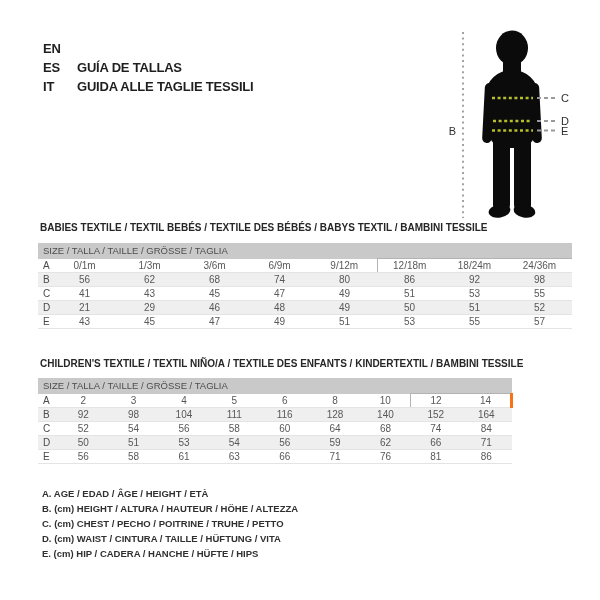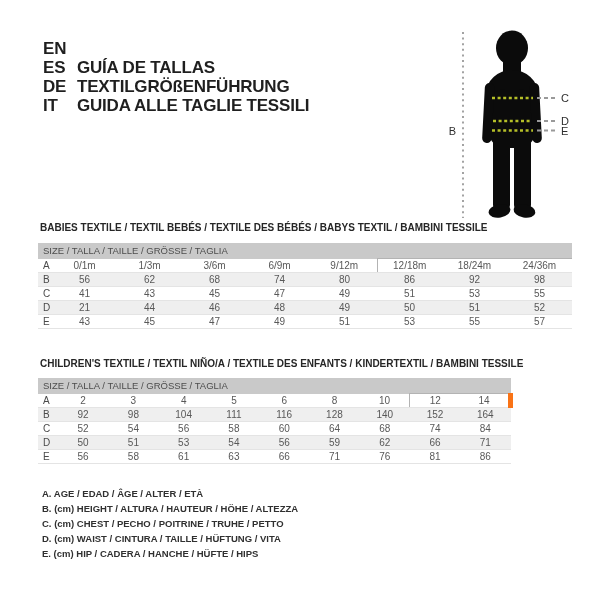--- a/index.html
+++ b/index.html
@@ -3,21 +3,21 @@
 <meta charset="utf-8">
 <style>
   html,body { margin:0; padding:0; }
   body {
     width:600px; height:600px; position:relative; background:#ffffff;
     font-family:"Liberation Sans", sans-serif; overflow:hidden;
   }
 
   
   .langs { position:absolute; left:43px; top:39px; }
-  .lang-row { display:flex; line-height:19px; font-size:17px; font-weight:700; color:#1f1f1f; letter-spacing:-0.2px; }
+  .lang-row { display:flex; line-height:19px; font-size:13px; font-weight:700; color:#1f1f1f; letter-spacing:-0.2px; }
   .lang-code { width:34px; }
 
   
   .section-title { position:absolute; left:40px; font-size:10px; font-weight:700; color:#262626; letter-spacing:0; white-space:nowrap; }
   .title-babies { top:222px; }
   .title-children { top:358px; }
 
   
   table { border-collapse:collapse; table-layout:fixed; position:absolute; left:38px; }
   .tbl-babies { top:243px; width:534px; }
@@ -27,44 +27,40 @@
     height:15px; padding:0 1px 0 5px; text-align:left; letter-spacing:0; white-space:nowrap;
   }
   tbody td {
     font-size:10px; color:#585858; text-align:center; height:13px;
     border-bottom:1px solid #e4e4e4; padding:0;
   }
   tbody td.rl { text-align:left; padding-left:5px; color:#4a4a4a; }
   tr.stripe td { background:#efefef; }
   td.pasted { border-top:1px solid #b3b3b3; }
   td.pasted-left { border-left:1px solid #b3b3b3; }
-  td.pasted-right { border-right:5px solid #f97316; }
+  td.pasted-right { border-right:3px solid #f97316; }
 
   
   .figure-wrap { position:absolute; left:440px; top:15px; width:160px; height:210px; }
   .fig-label { font-size:11px; fill:#2e2e2e; font-family:"Liberation Sans", sans-serif; }
 
   
   .legend { position:absolute; left:42px; top:486px; }
   .legend-line { font-size:9.5px; font-weight:600; color:#303030; line-height:15px; white-space:nowrap; }
 </style>
 </head>
 <body>
 
 <div class="langs">
   <div class="lang-row">
     <span class="lang-code">EN</span>
   </div>
   <div class="lang-row">
     <span class="lang-code">ES</span>
     <span>GUÍA DE TALLAS</span>
-  </div>
-  <div class="lang-row">
-    <span class="lang-code">DE</span>
-    <span>TEXTILGRÖßENFÜHRUNG</span>
   </div>
   <div class="lang-row">
     <span class="lang-code">IT</span>
     <span>GUIDA ALLE TAGLIE TESSILI</span>
   </div>
 </div>
 
 <div class="figure-wrap">
   <svg width="160" height="210" viewBox="0 0 160 210">
 
@@ -139,21 +135,21 @@
       <td>45</td>
       <td>47</td>
       <td>49</td>
       <td>51</td>
       <td>53</td>
       <td>55</td>
     </tr>
     <tr class="stripe">
       <td class="rl">D</td>
       <td>21</td>
-      <td>44</td>
+      <td>29</td>
       <td>46</td>
       <td>48</td>
       <td>49</td>
       <td>50</td>
       <td>51</td>
       <td>52</td>
     </tr>
     <tr>
       <td class="rl">E</td>
       <td>43</td>
@@ -236,18 +232,18 @@
       <td>66</td>
       <td>71</td>
       <td>76</td>
       <td>81</td>
       <td>86</td>
     </tr>
   </tbody>
 </table>
 
 <div class="legend">
-  <div class="legend-line">A. AGE / EDAD / ÂGE / ALTER / ETÀ</div>
+  <div class="legend-line">A. AGE / EDAD / ÂGE / HEIGHT / ETÀ</div>
   <div class="legend-line">B. (cm) HEIGHT / ALTURA / HAUTEUR / HÖHE / ALTEZZA</div>
   <div class="legend-line">C. (cm) CHEST / PECHO / POITRINE / TRUHE / PETTO</div>
   <div class="legend-line">D. (cm) WAIST / CINTURA / TAILLE / HÜFTUNG / VITA</div>
   <div class="legend-line">E. (cm) HIP / CADERA / HANCHE / HÜFTE / HIPS</div>
 </div>
 
 </body></html>

